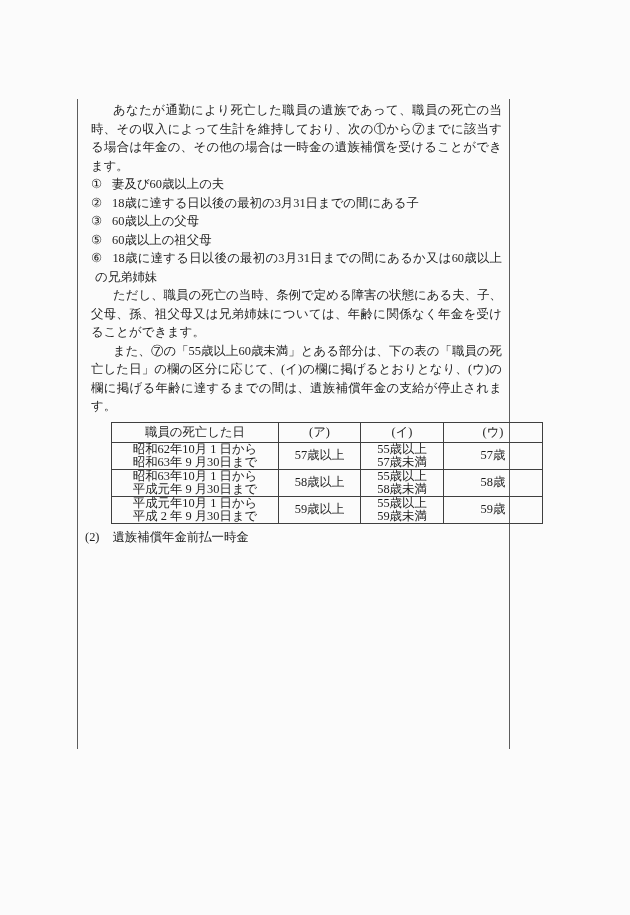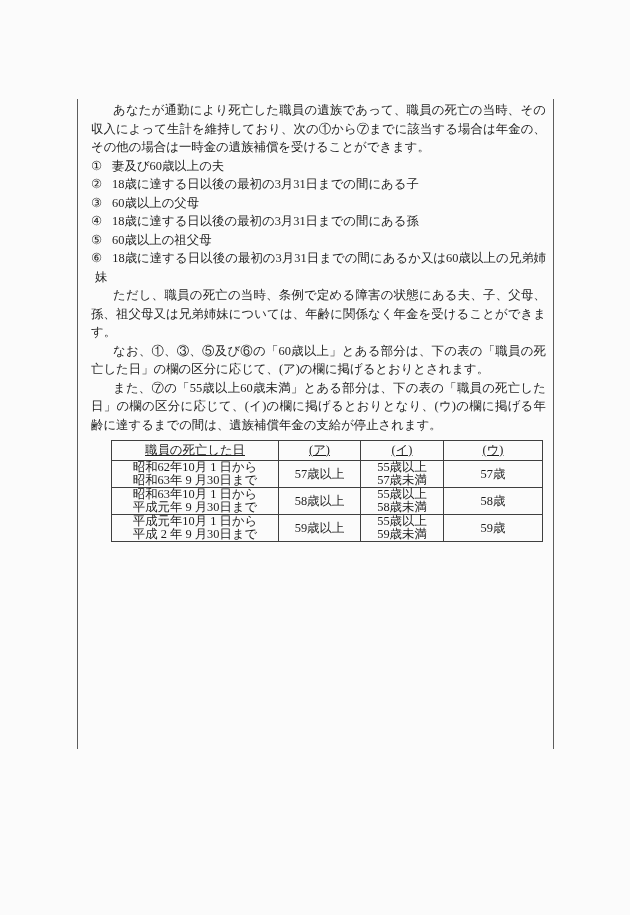--- a/index.html
+++ b/index.html
@@ -12,21 +12,21 @@
     background: #fbfbfb;
     position: relative;
     font-family: "Liberation Serif", "DejaVu Serif", serif;
     color: #1d1d1d;
     overflow: hidden;
   }
   .sheet {
     position: absolute;
     left: 77px;
     top: 99px;
-    width: 477px;
+    width: 433px;
     min-height: 650px;
     box-sizing: border-box;
     border-left: 1px solid #5d5d5d;
     border-right: 1px solid #5d5d5d;
     padding: 2px 7px 8px 13px;
     font-size: 12.4px;
     line-height: 18.5px;
     text-align: justify;
   }
   .para {
@@ -47,21 +47,21 @@
     margin: 6px 0 4px 20px;
     text-align: center;
   }
   .elig th, .elig td {
     border: 1px solid #3f3f3f;
     font-weight: normal;
     padding: 0 2px;
     text-align: center;
     vertical-align: middle;
   }
-  .elig th { line-height: 15px; text-decoration: underline; }
+  .elig th { line-height: 15px; }
   .elig td { line-height: 13px; }
   .elig thead tr { height: 20px; }
   .elig tbody tr { height: 26px; }
   .cl { display: block; line-height: 13px; }
   .sec2-head {
     margin-left: -6px;
   }
   .sec2-marker {
     margin-right: 13px;
   }
@@ -76,31 +76,27 @@
   <div class="item">
     <span class="marker">①</span><span>妻及び60歳以上の夫</span>
   </div>
   <div class="item">
     <span class="marker">②</span><span>18歳に達する日以後の最初の3月31日までの間にある子</span>
   </div>
   <div class="item">
     <span class="marker">③</span><span>60歳以上の父母</span>
   </div>
   <div class="item">
-    <span class="marker">④</span><span>18歳に達する日以後の最初の3月31日までの間にある孫</span>
-  </div>
-  <div class="item">
     <span class="marker">⑤</span><span>60歳以上の祖父母</span>
   </div>
   <div class="item">
     <span class="marker">⑥</span><span>18歳に達する日以後の最初の3月31日までの間にあるか又は60歳以上の兄弟姉妹</span>
   </div>
 
   <p class="para">ただし、職員の死亡の当時、条例で定める障害の状態にある夫、子、父母、孫、祖父母又は兄弟姉妹については、年齢に関係なく年金を受けることができます。</p>
-  <p class="para">なお、①、③、⑤及び⑥の「60歳以上」とある部分は、下の表の「職員の死亡した日」の欄の区分に応じて、(ア)の欄に掲げるとおりとされます。</p>
   <p class="para">また、⑦の「55歳以上60歳未満」とある部分は、下の表の「職員の死亡した日」の欄の区分に応じて、(イ)の欄に掲げるとおりとなり、(ウ)の欄に掲げる年齢に達するまでの間は、遺族補償年金の支給が停止されます。</p>
 
   <table class="elig">
     <colgroup>
       <col style="width:167px">
       <col style="width:82px">
       <col style="width:83px">
       <col style="width:99px">
     </colgroup>
     <thead>
@@ -144,14 +140,17 @@
         <td>59歳以上</td>
         <td>
             <span class="cl">55歳以上</span>
             <span class="cl">59歳未満</span>
           </td>
         <td>59歳</td>
       </tr>
     </tbody>
   </table>
 
+  <div class="sec2-head">
+    <span class="sec2-marker">(2)</span><span>遺族補償年金前払一時金</span>
+  </div>
 
 </div>
 
 </body></html>

